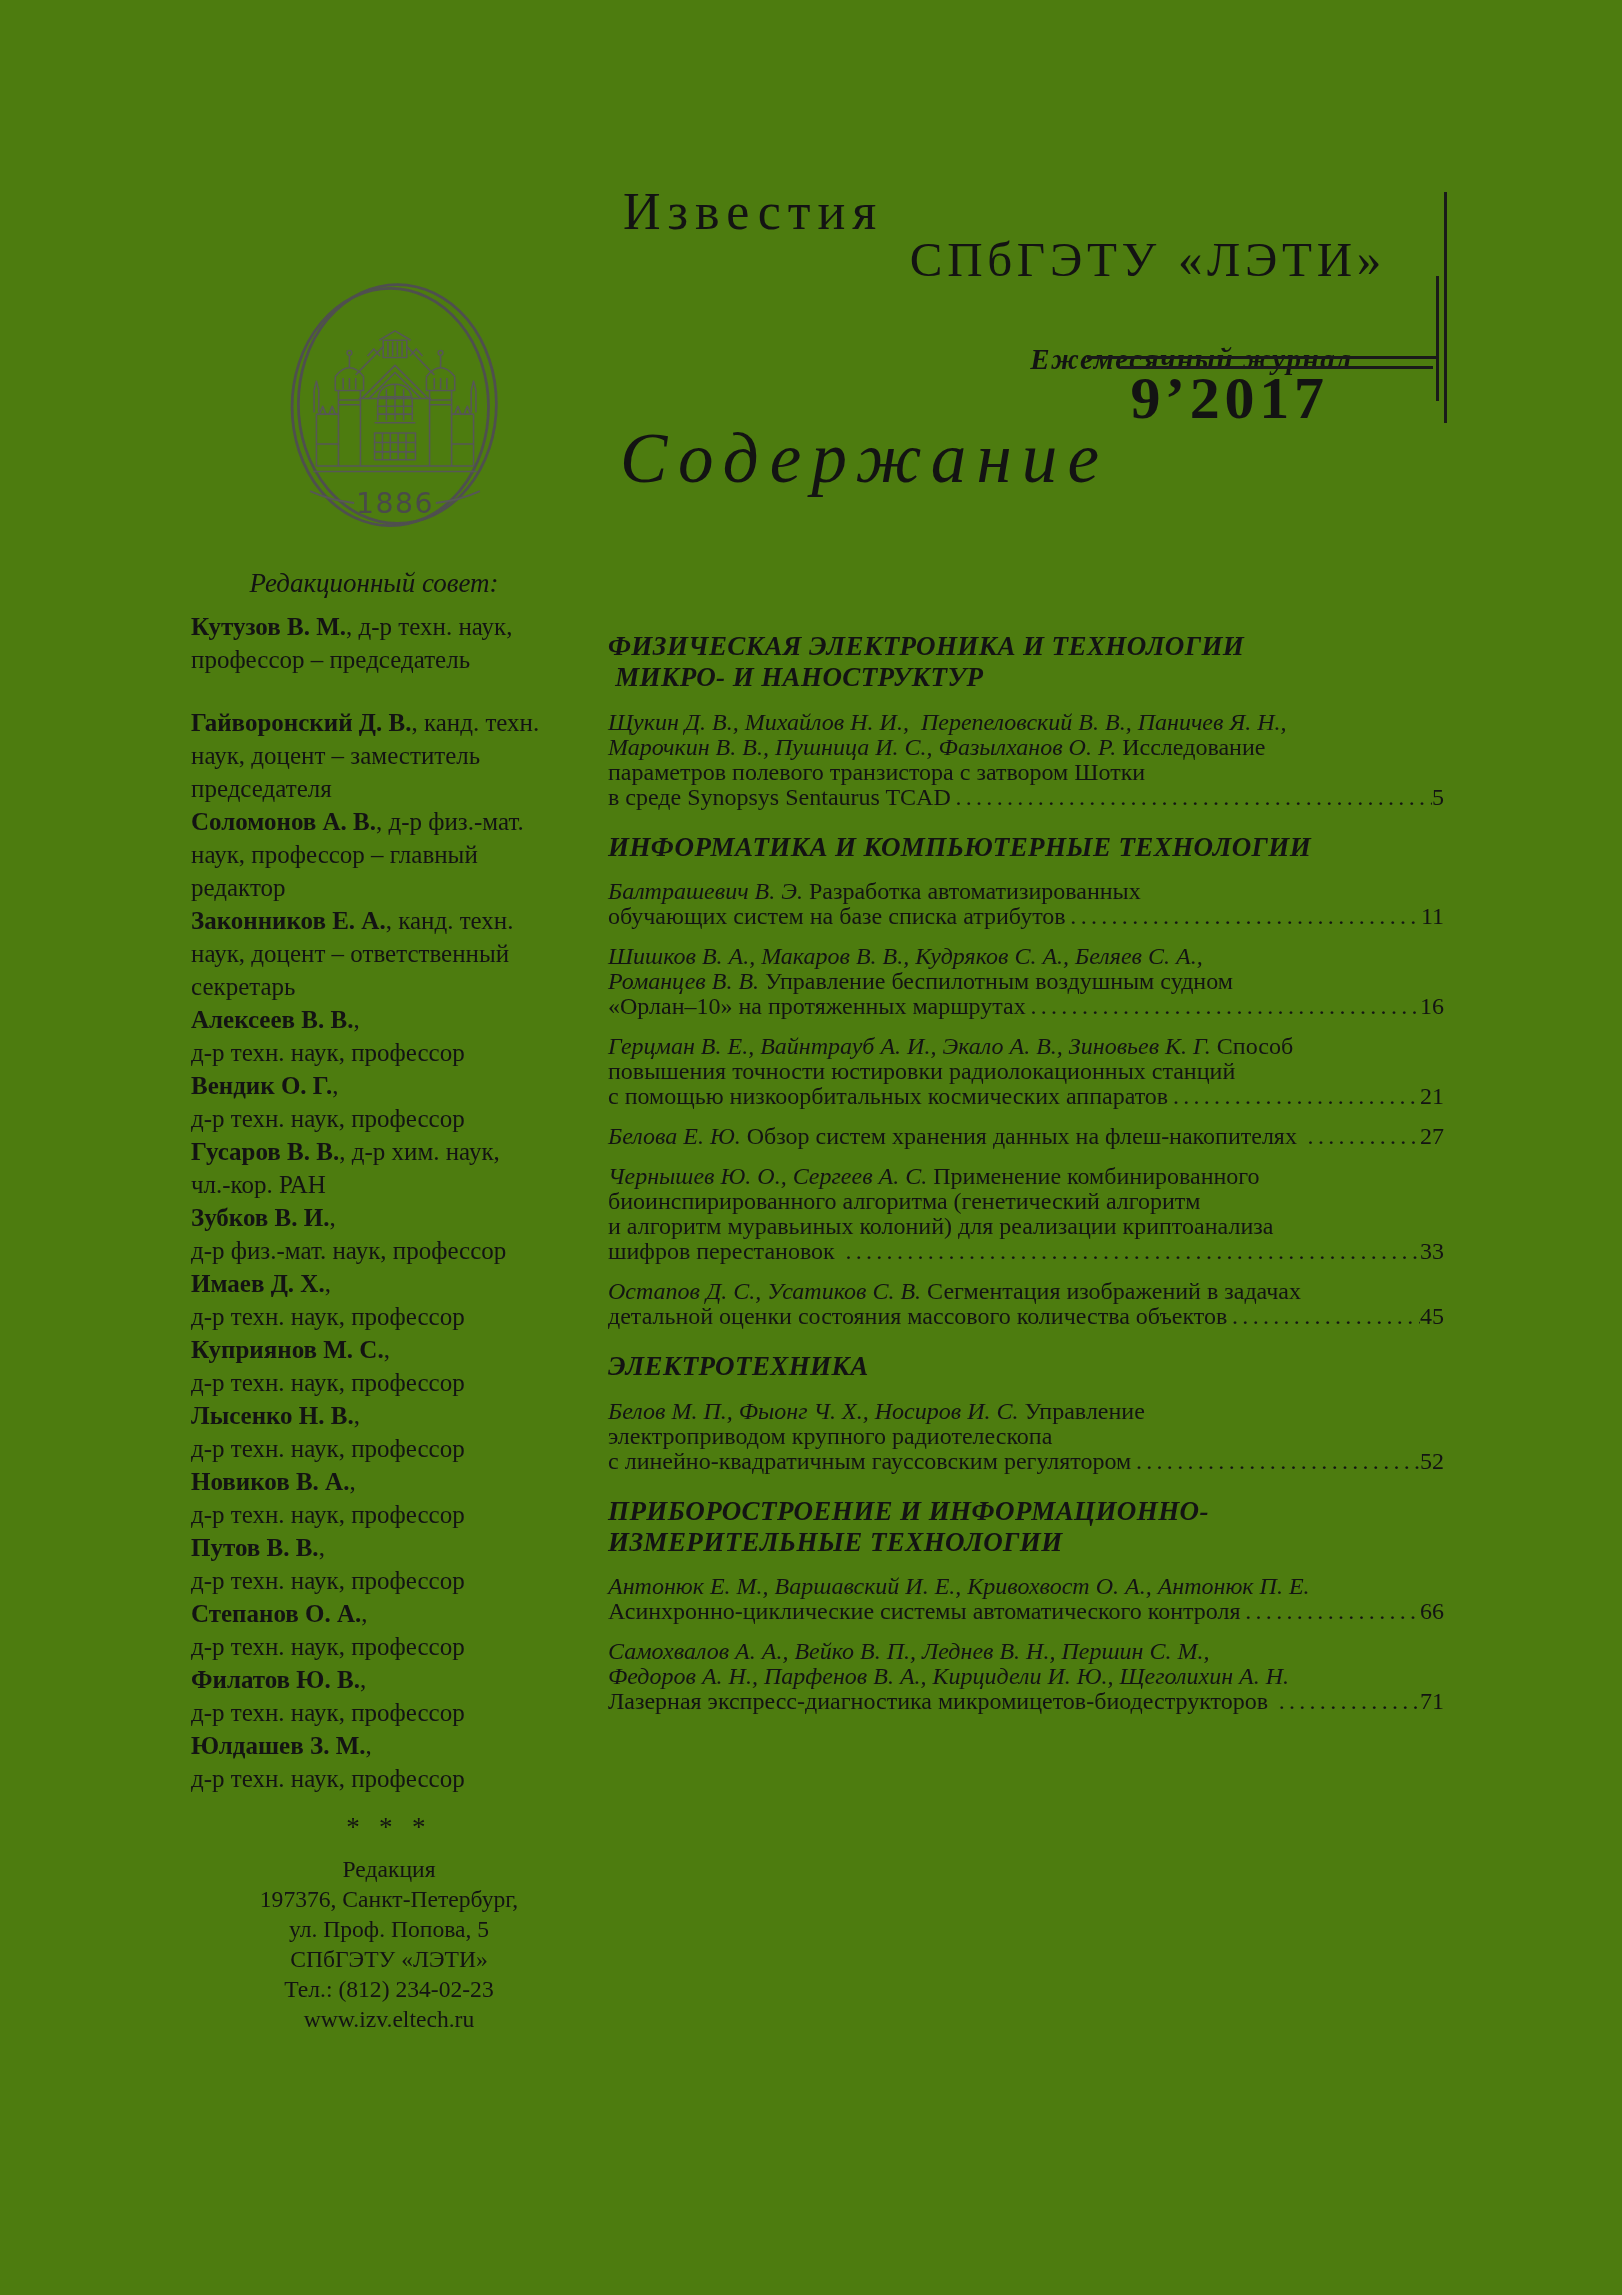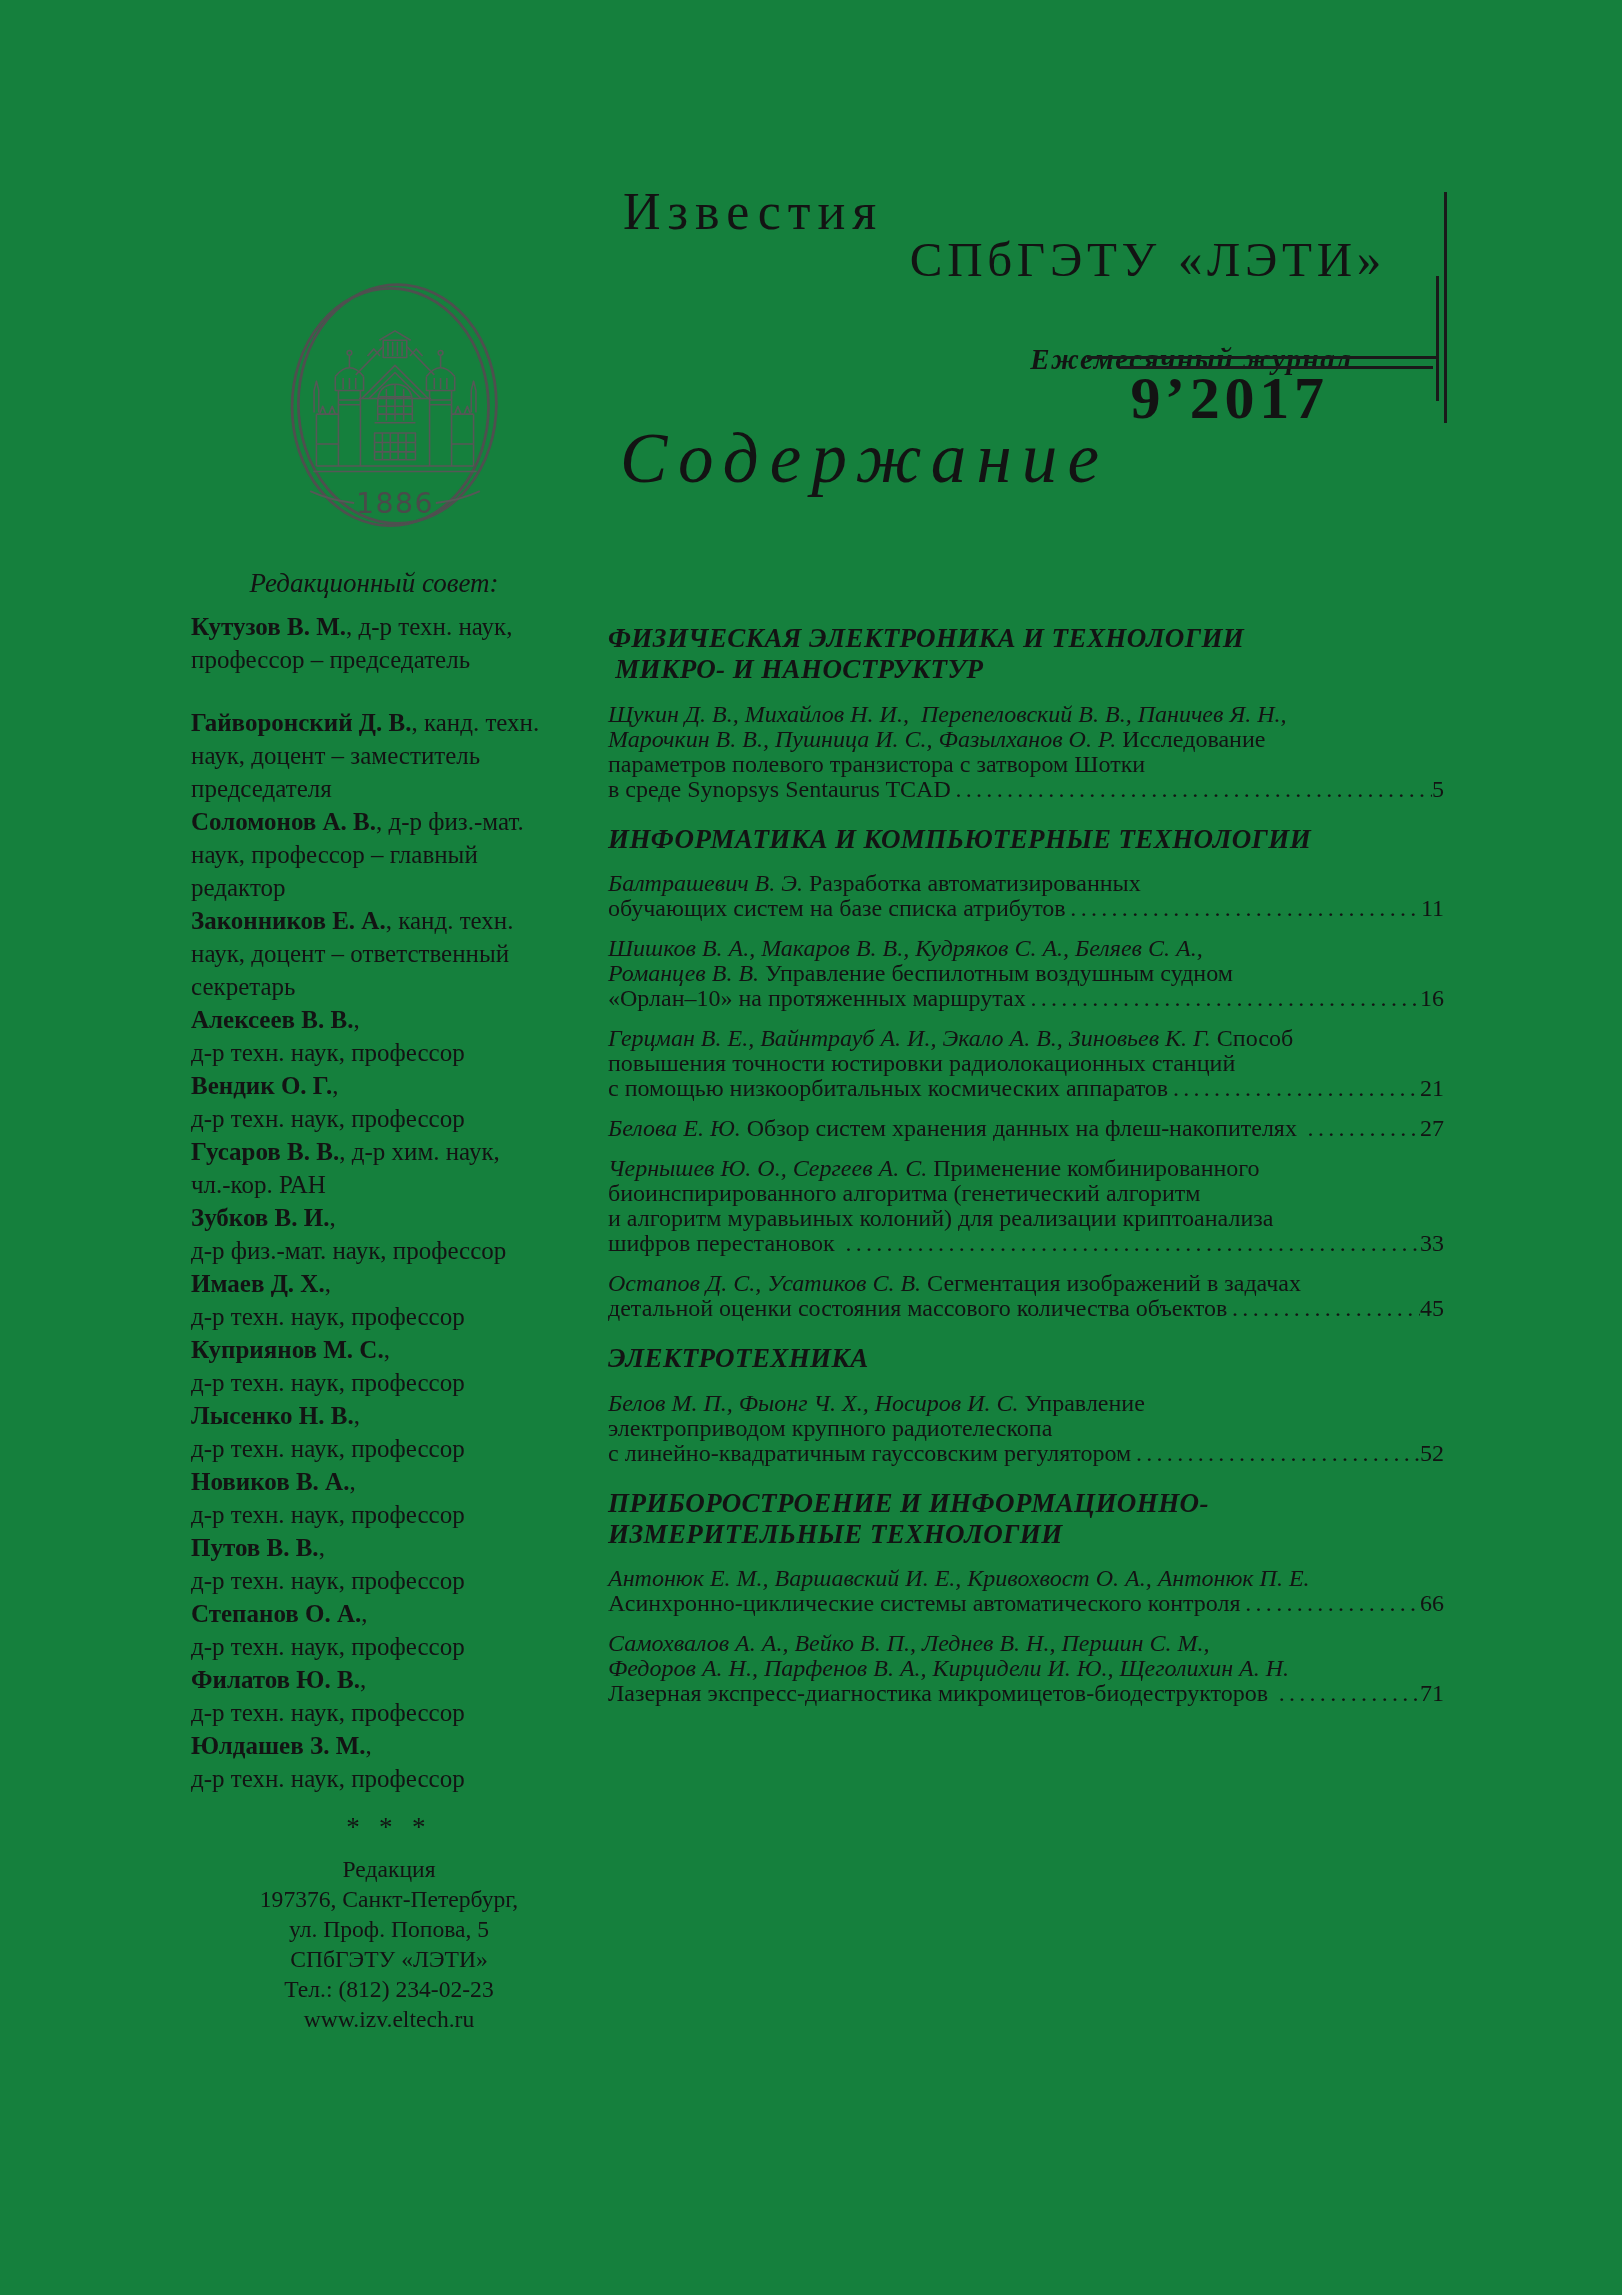--- a/index.html
+++ b/index.html
@@ -1,17 +1,17 @@
 <!DOCTYPE html>
 <html style="font-size:12.6px"><head>
 <meta charset="utf-8">
 <style>
   html,body{margin:0;padding:0;background:#ffffff;}
   .page{
-    position:relative;width:1623px;height:2295px;background:#15803d;
+    position:relative;width:1623px;height:2295px;background:#4d7c0f;
     font-family:"Liberation Serif",serif;color:#131313;overflow:hidden;
   }
   
   #masthead1{position:absolute;left:623px;top:182px;font-size:52px;letter-spacing:7px;white-space:pre;}
   #masthead2{position:absolute;left:785px;top:231px;width:601px;text-align:right;font-size:49px;letter-spacing:4.7px;white-space:pre;}
   #subtitle{position:absolute;left:956px;top:307px;width:471px;text-align:center;
             font-size:29px;font-weight:bold;font-style:italic;letter-spacing:1.6px;white-space:pre;margin-top:36px;}
   #issue{position:absolute;left:1033px;top:364px;width:393px;text-align:center;
          font-size:60px;font-weight:bold;letter-spacing:4.7px;white-space:pre;}
   .rule{position:absolute;background:#1a1a1a;}
@@ -32,21 +32,21 @@
   .seg-b{font-weight:bold;}
   .seg-i{font-style:italic;}
   #stars{position:absolute;left:191px;top:1812px;width:396px;text-align:center;
          font-size:27px;letter-spacing:6.3px;}
   #footer-block{position:absolute;left:187px;top:1854px;width:404px;text-align:center;
                 font-size:23.6px;line-height:30px;}
   
   #toc{position:absolute;left:608px;top:619px;width:836px;}
   .toc-heading{font-size:27px;line-height:31px;font-weight:bold;font-style:italic;
                margin:22px 0 16.5px 0;letter-spacing:0.4px;}
-  .toc-section:first-child .toc-heading{margin-top:4px;}
+  .toc-section:first-child .toc-heading{margin-top:12px;}
   .toc-heading-line{white-space:pre;}
   .toc-entry{font-size:24px;line-height:25px;margin-bottom:15px;}
   .toc-line{white-space:pre;}
   .toc-lastline{display:flex;align-items:baseline;}
   .toc-line-text{white-space:pre;flex:0 0 auto;}
   .toc-leader{flex:1 1 auto;overflow:hidden;white-space:nowrap;letter-spacing:4.3px;
               padding:0 2.4px 0 4.7px;}
   .toc-leader::after{content:"......................................................................................................................................";}
   .toc-page{flex:0 0 auto;white-space:pre;}
 </style>

